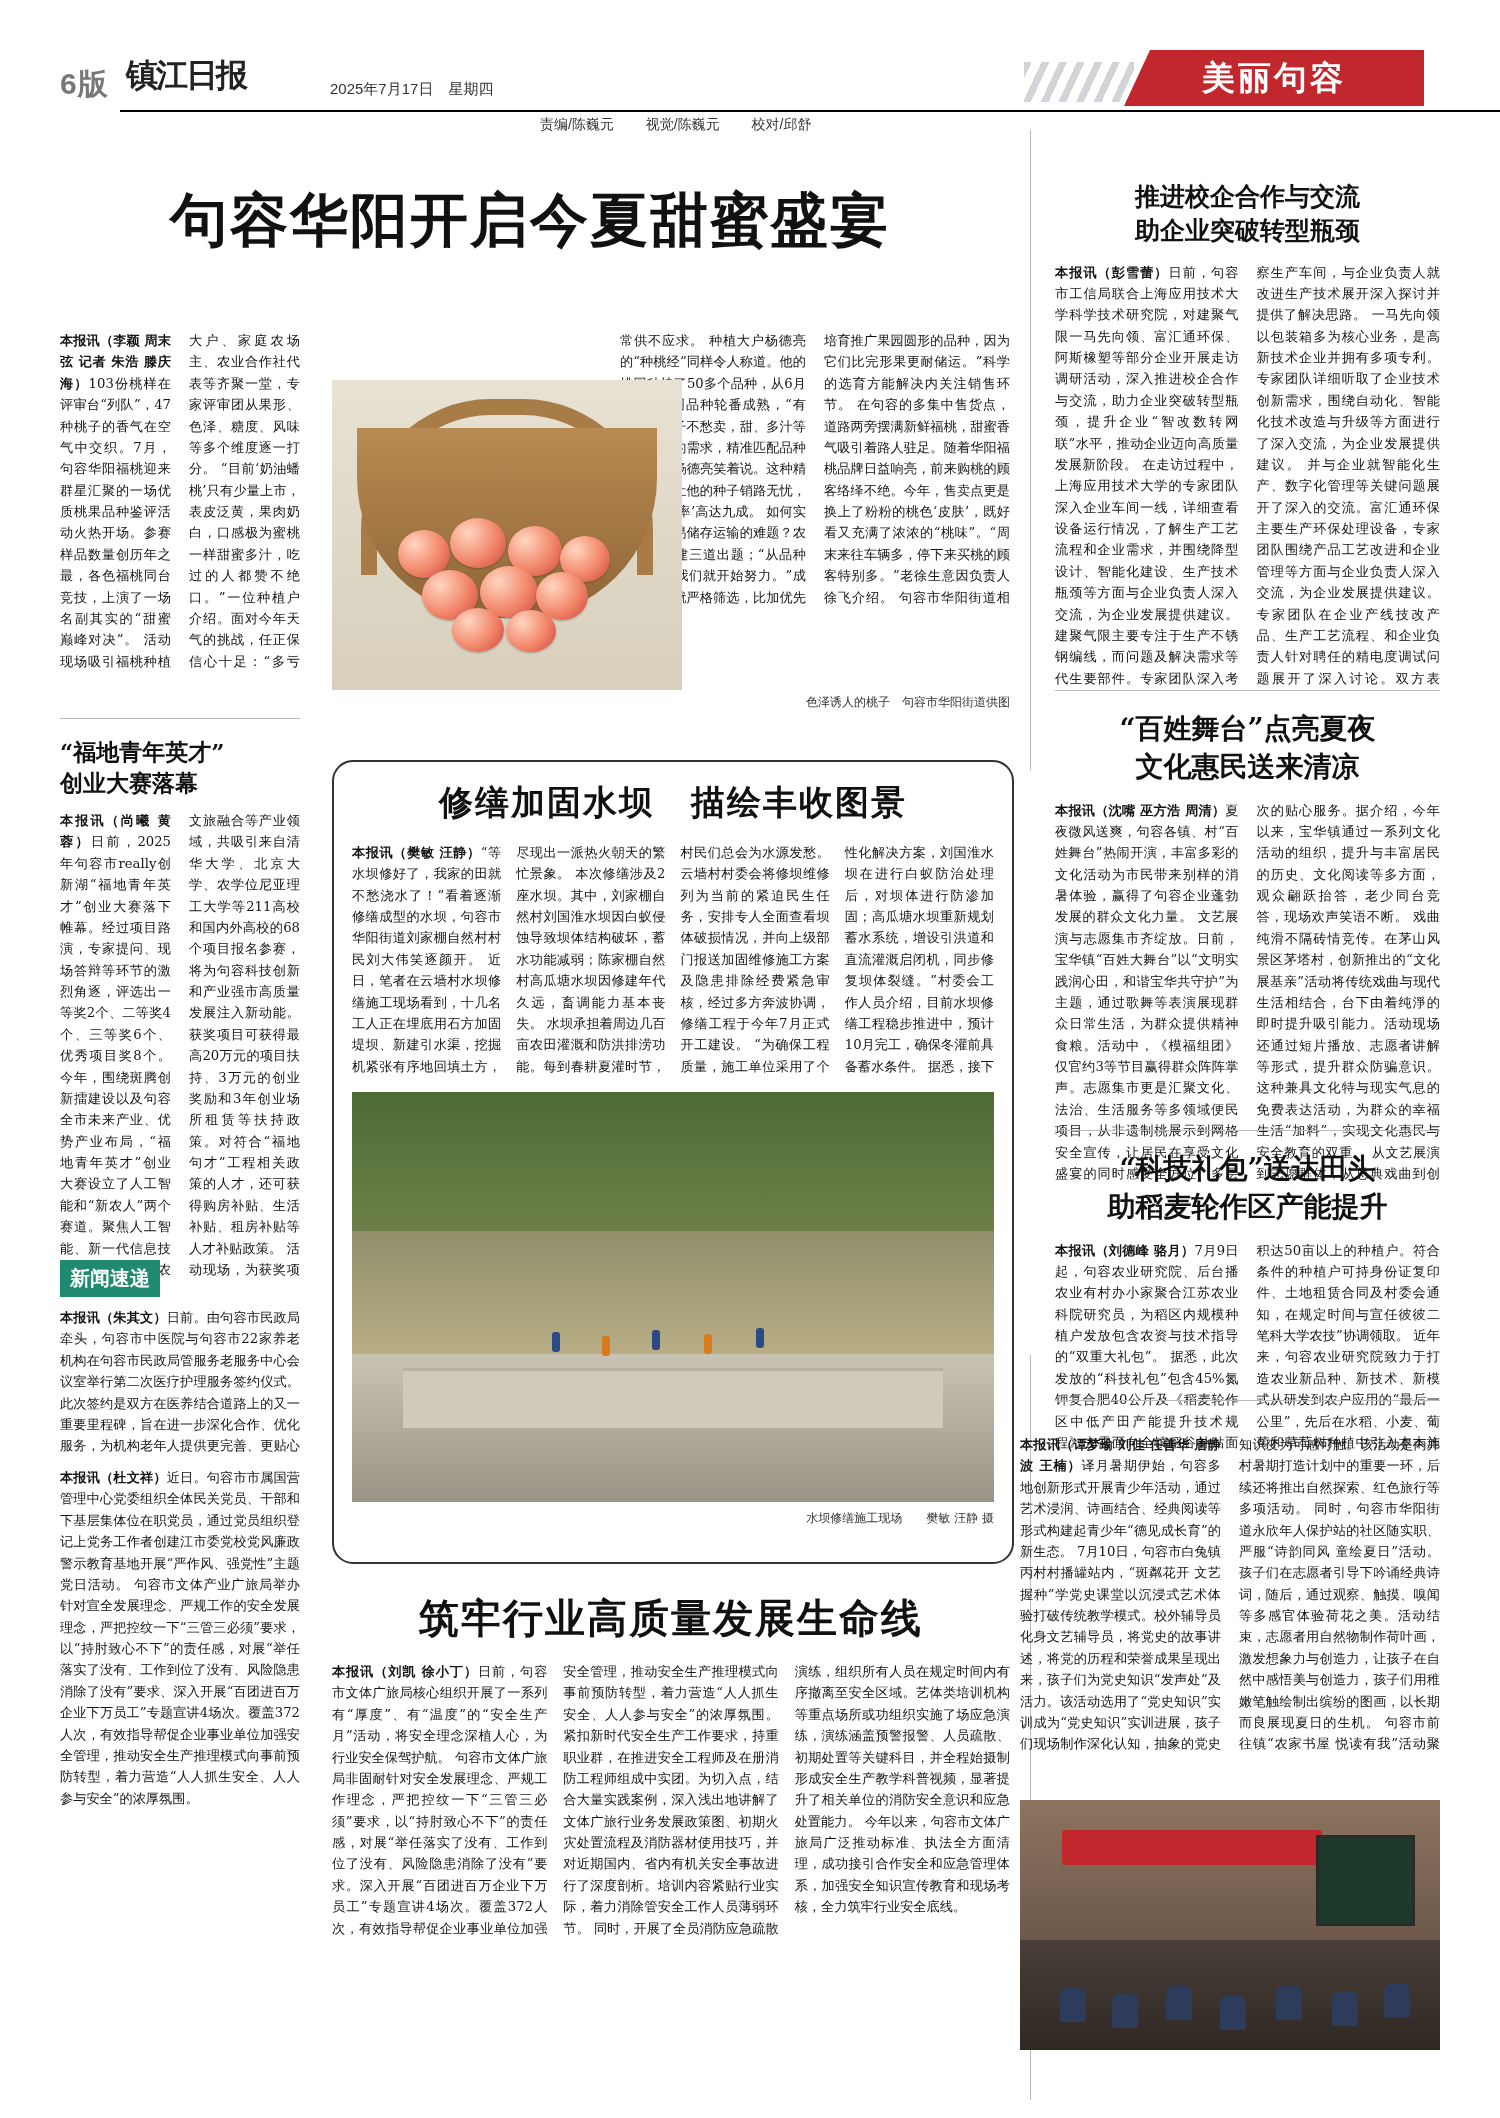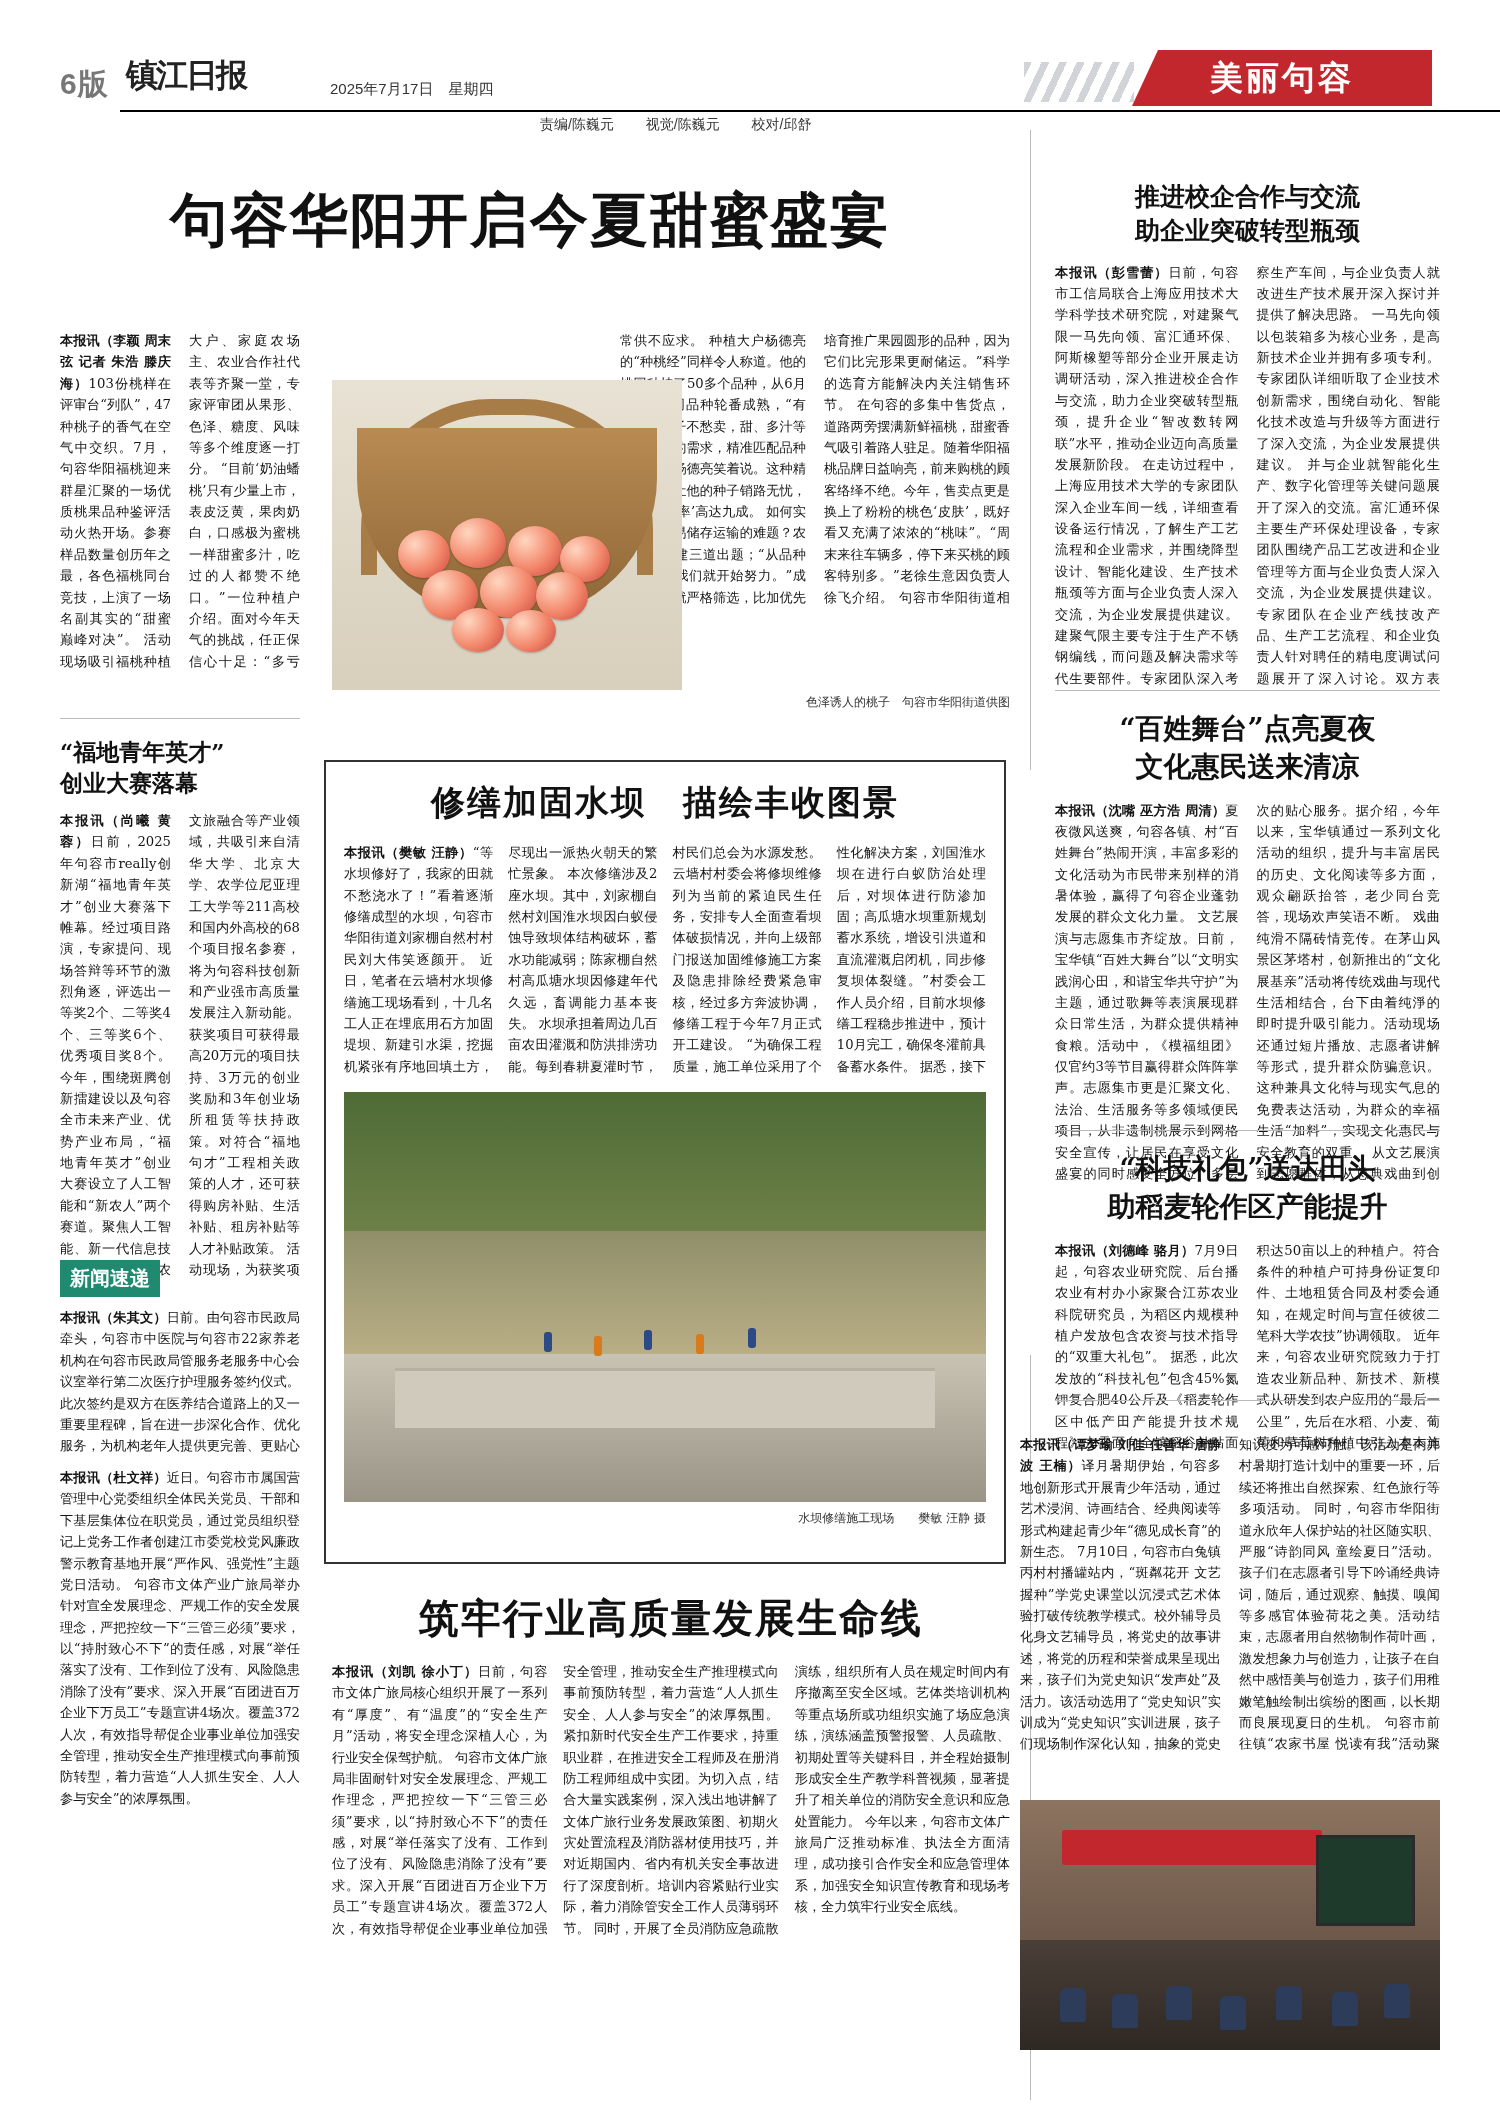--- a/index.html
+++ b/index.html
@@ -31,21 +31,21 @@
   .mh-date{
     position:absolute;left:270px;top:22px;font-size:15px;color:#333;
     font-family:"Liberation Sans", sans-serif;white-space:nowrap;
   }
   .mh-credits{
     position:absolute;left:480px;top:22px;font-size:14px;color:#333;
     font-family:"Liberation Sans", sans-serif;white-space:nowrap;margin-top:36px;
   }
   .mh-credits span{margin-right:28px;}
   .mh-banner{
-    position:absolute;right:8px;top:-8px;width:300px;height:56px;
+    position:absolute;right:16px;top:-8px;width:300px;height:56px;
     background:#c1272d;
     color:#fff;font-size:33px;font-weight:bold;
     font-family:"DejaVu Serif", serif;
     display:flex;align-items:center;justify-content:center;
     letter-spacing:3px;
     clip-path:polygon(26px 0,100% 0,100% 100%,0 100%);
   }
   .mh-slashes{
     position:absolute;right:306px;top:4px;width:110px;height:40px;
     background:
@@ -279,21 +279,21 @@
     <div class="news-flash">新闻速递</div>
     <div class="body" style="margin-top:10px;height:150px;overflow:hidden;">
       <span class="lead">本报讯（朱其文）</span><span>日前。由句容市民政局牵头，句容市中医院与句容市22家养老机构在句容市民政局管服务老服务中心会议室举行第二次医疗护理服务签约仪式。此次签约是双方在医养结合道路上的又一重要里程碑，旨在进一步深化合作、优化服务，为机构老年人提供更完善、更贴心的医康养老服务。</span>
     </div>
     <div class="body" style="margin-top:10px;height:480px;overflow:hidden;">
       <span class="lead">本报讯（杜文祥）</span><span>近日。句容市市属国营管理中心党委组织全体民关党员、干部和下基层集体位在职党员，通过党员组织登记上党务工作者创建江市委党校党风廉政警示教育基地开展“严作风、强党性”主题党日活动。
 句容市文体产业广旅局举办针对宣全发展理念、严规工作的安全发展理念，严把控纹一下“三管三必须”要求，以“持肘致心不下”的责任感，对展“举任落实了没有、工作到位了没有、风险隐患消除了没有”要求、深入开展“百团进百万企业下万员工”专题宣讲4场次。覆盖372人次，有效指导帮促企业事业单位加强安全管理，推动安全生产推理模式向事前预防转型，着力营造“人人抓生安全、人人参与安全”的浓厚氛围。</span>
     </div>
   </div>
 
-  <div class="framed" style="position:absolute;left:324px;top:760px;width:678px;height:800px;">
+  <div class="framed" style="position:absolute;left:332px;top:760px;width:678px;height:800px;border-radius:21px;">
     <div style="padding:18px 18px 0 18px;">
       <div class="sec-head center" style="font-size:34px;letter-spacing:2px;">修缮加固水坝　描绘丰收图景</div>
       <div class="body cols4" style="margin-top:16px;height:250px;overflow:hidden;">
         <span class="lead">本报讯（樊敏 汪静）</span><span>“等水坝修好了，我家的田就不愁浇水了！”看着逐渐修缮成型的水坝，句容市华阳街道刘家棚自然村村民刘大伟笑逐颜开。
 近日，笔者在云墙村水坝修缮施工现场看到，十几名工人正在埋底用石方加固堤坝、新建引水渠，挖掘机紧张有序地回填土方，尽现出一派热火朝天的繁忙景象。
 本次修缮涉及2座水坝。其中，刘家棚自然村刘国淮水坝因白蚁侵蚀导致坝体结构破坏，蓄水功能减弱；陈家棚自然村高瓜塘水坝因修建年代久远，畜调能力基本丧失。
 水坝承担着周边几百亩农田灌溉和防洪排涝功能。每到春耕夏灌时节，村民们总会为水源发愁。云墙村村委会将修坝维修列为当前的紧迫民生任务，安排专人全面查看坝体破损情况，并向上级部门报送加固维修施工方案及隐患排除经费紧急审核，经过多方奔波协调，修缮工程于今年7月正式开工建设。
 “为确保工程质量，施工单位采用了个性化解决方案，刘国淮水坝在进行白蚁防治处理后，对坝体进行防渗加固；高瓜塘水坝重新规划蓄水系统，增设引洪道和直流灌溉启闭机，同步修复坝体裂缝。”村委会工作人员介绍，目前水坝修缮工程稳步推进中，预计10月完工，确保冬灌前具备蓄水条件。
 据悉，接下来，华阳街道将聚焦“急难愁盼”，大力投入人力、物力和财力，持续推进水利建设折加固，描绘出“田成方、果相连、水畅流”的丰收图景。</span>
       </div>

